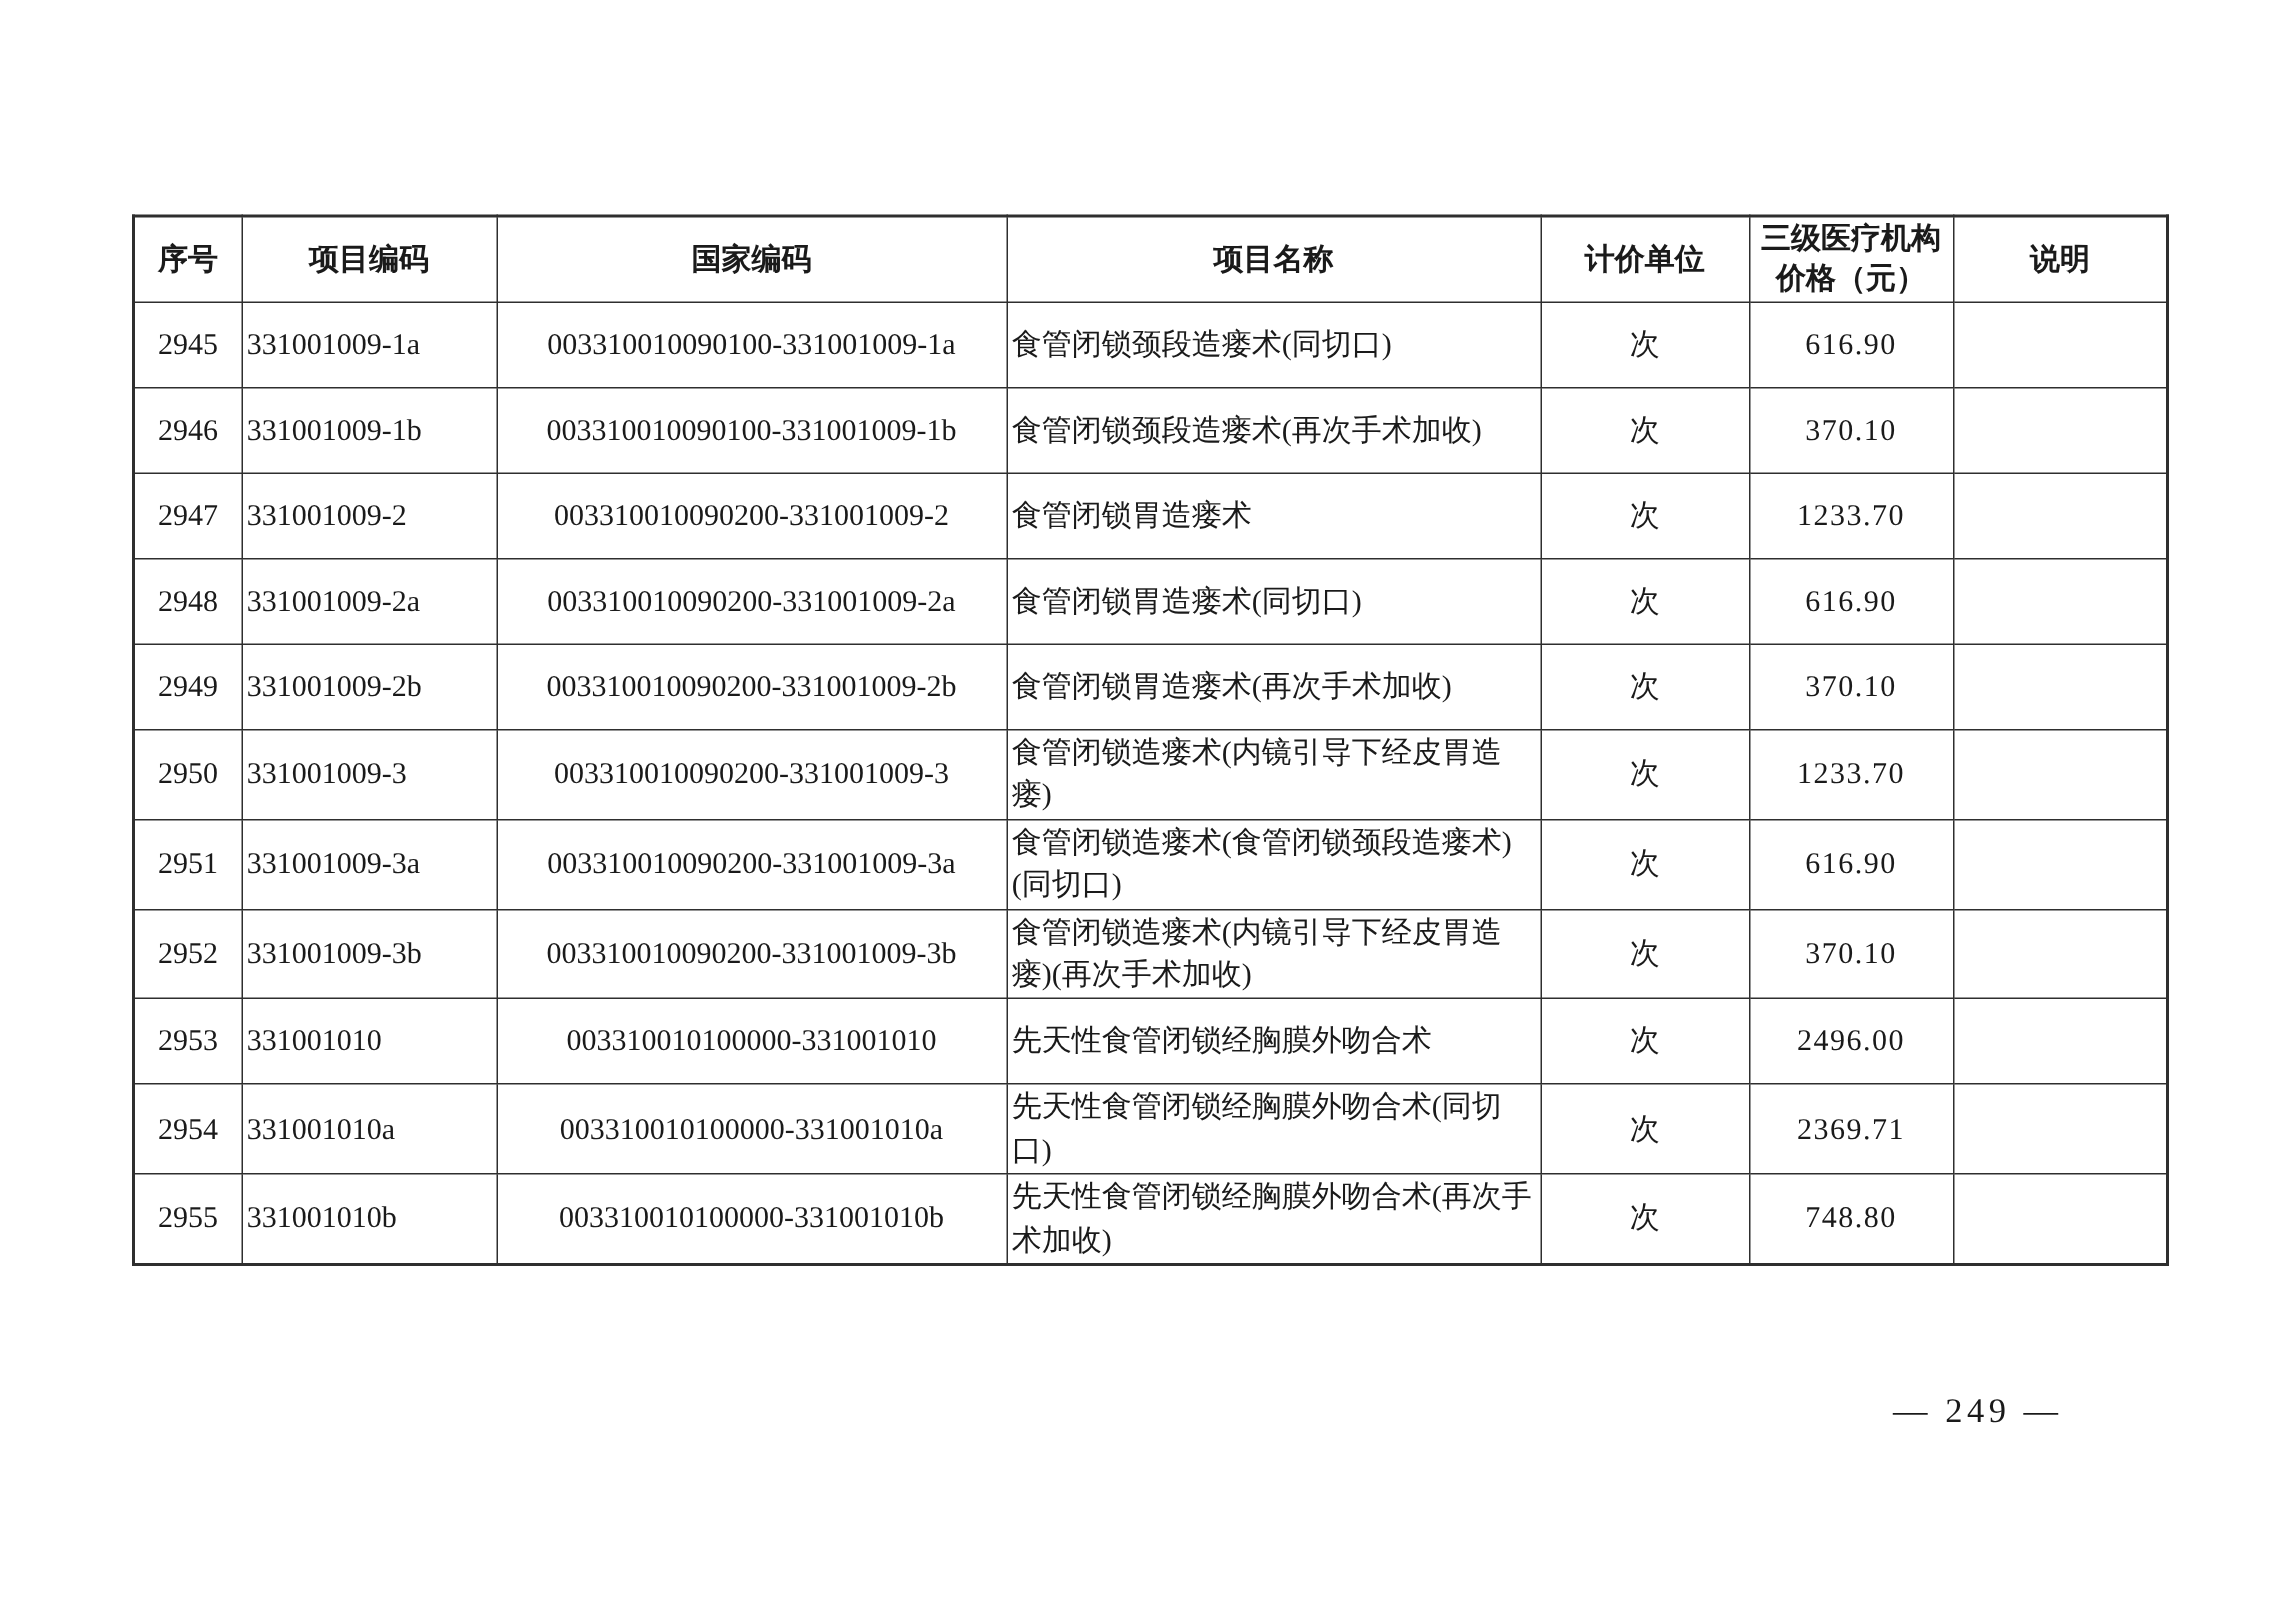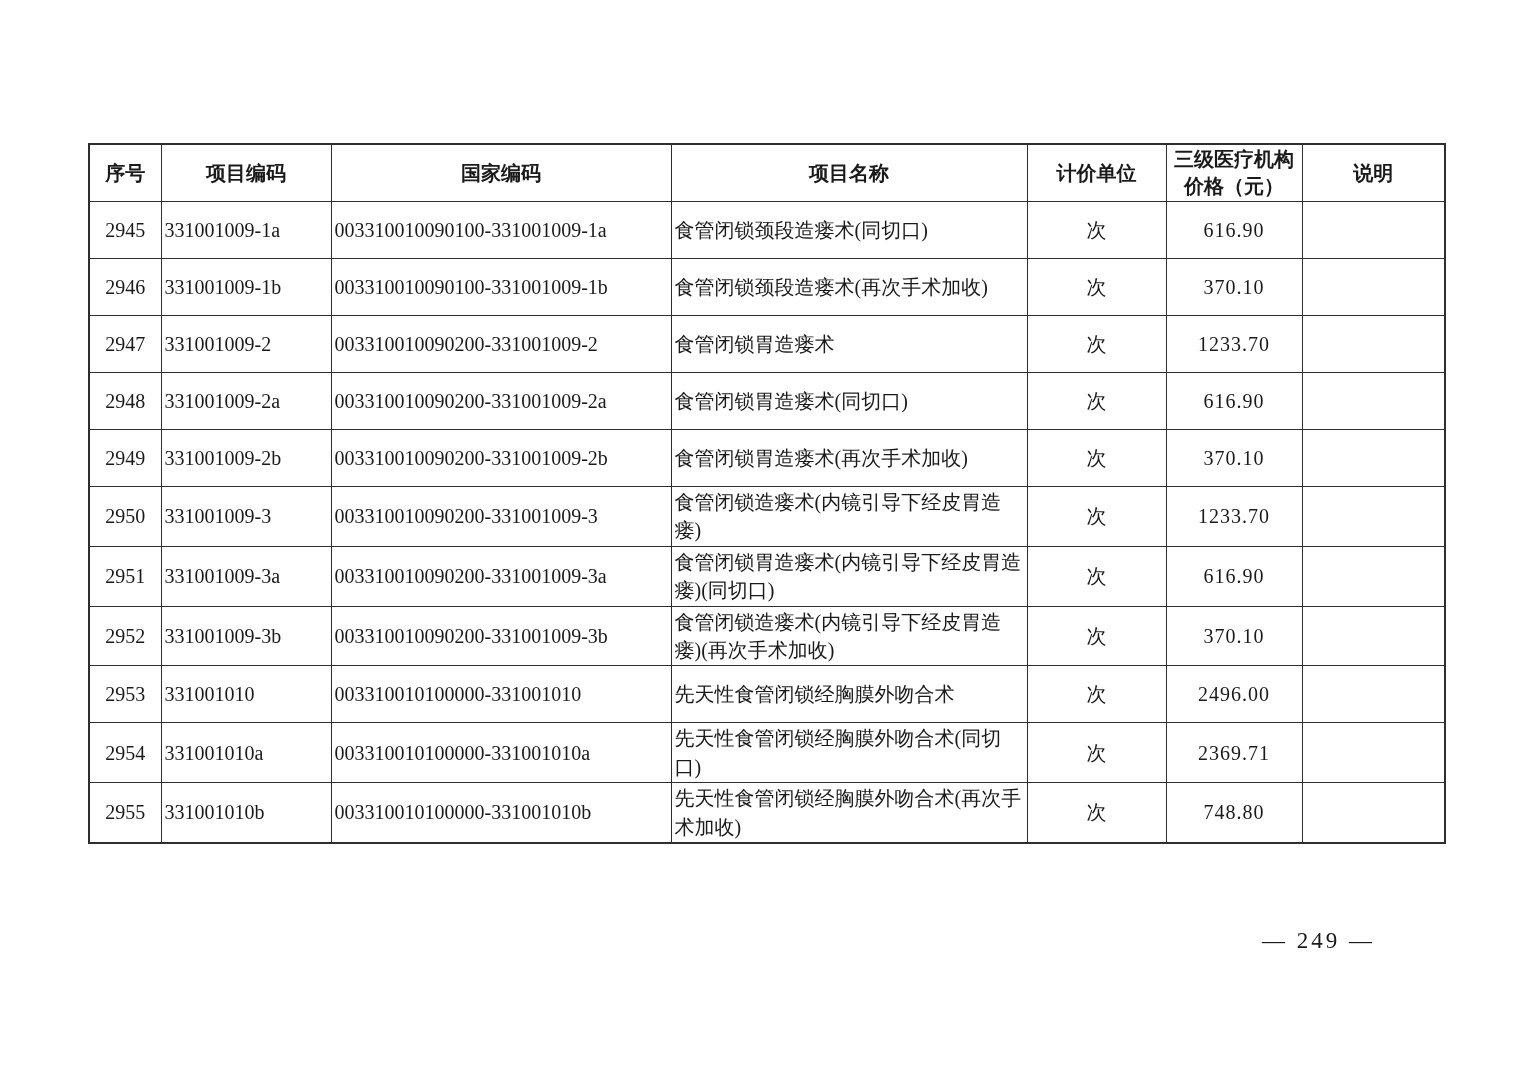--- a/index.html
+++ b/index.html
@@ -45,21 +45,21 @@
       padding: 0 6px;
     }
     table.price-table td {
       font-size: 20px;
       line-height: 1.42;
       height: 54px;
       padding: 1px 3px;
     }
     td.c-seq   { text-align: center; }
     td.c-code  { text-align: left; padding-left: 3px; }
-    td.c-nat   { text-align: left; padding-left: 3px; }
+    td.c-nat   { text-align: center; padding-left: 3px; }
     td.c-name  { text-align: left; padding-left: 4px; }
     td.c-unit  { text-align: center; }
     td.c-price { text-align: center; letter-spacing: 1px; }
     td.c-note  { text-align: center; }
     .page-number {
       position: absolute;
       left: 1262px;
       top: 928px;
       font-size: 23px;
       letter-spacing: 3px;
@@ -145,21 +145,21 @@
     <td class="c-nat">003310010090200-331001009-3</td>
     <td class="c-name">食管闭锁造瘘术(内镜引导下经皮胃造瘘)</td>
     <td class="c-unit">次</td>
     <td class="c-price">1233.70</td>
     <td class="c-note"></td>
   </tr>
           <tr>
     <td class="c-seq">2951</td>
     <td class="c-code">331001009-3a</td>
     <td class="c-nat">003310010090200-331001009-3a</td>
-    <td class="c-name">食管闭锁胃造瘘术(内镜引导下经皮胃造瘘)(同切口)</td>
+    <td class="c-name">食管闭锁造瘘术(食管闭锁颈段造瘘术)(同切口)</td>
     <td class="c-unit">次</td>
     <td class="c-price">616.90</td>
     <td class="c-note"></td>
   </tr>
           <tr>
     <td class="c-seq">2952</td>
     <td class="c-code">331001009-3b</td>
     <td class="c-nat">003310010090200-331001009-3b</td>
     <td class="c-name">食管闭锁造瘘术(内镜引导下经皮胃造瘘)(再次手术加收)</td>
     <td class="c-unit">次</td>

